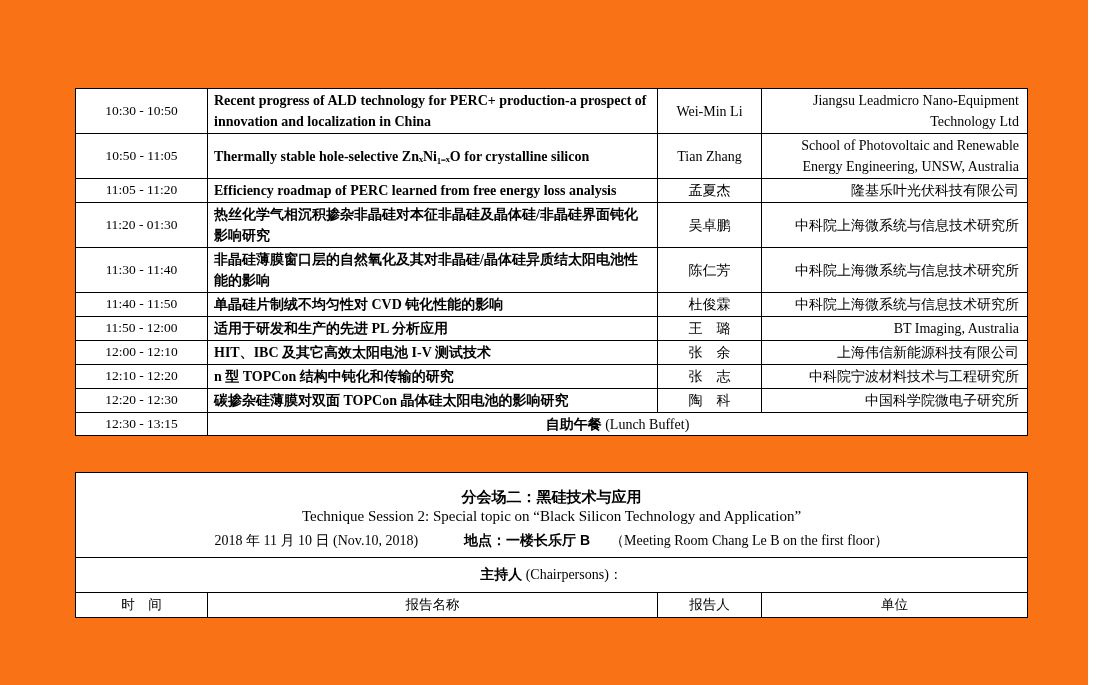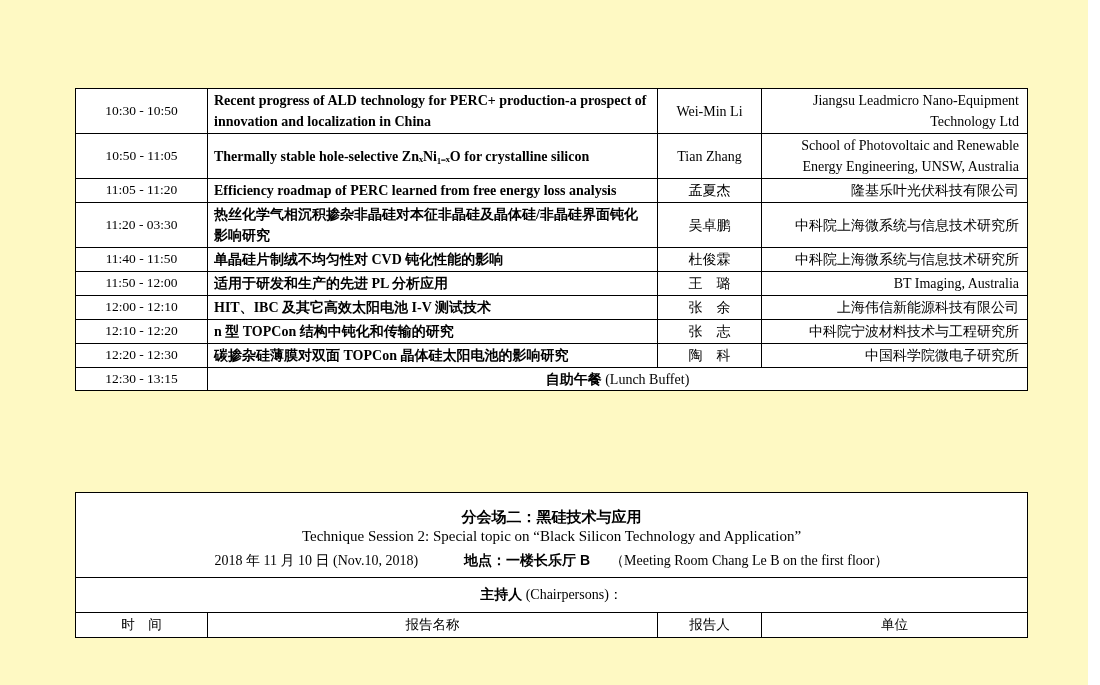--- a/index.html
+++ b/index.html
@@ -1,36 +1,36 @@
 <!DOCTYPE html>
 <html><head>
 <meta charset="utf-8">
 <style>
   html,body { margin:0; padding:0; background:#ffffff; }
   .page {
-    position:relative; width:1088px; height:685px; background:#fef9c3;
+    position:relative; width:1088px; height:685px; background:#f97316;
     font-family:"Liberation Serif", serif; color:#000; overflow:hidden;
   }
   table { border-collapse:collapse; table-layout:fixed; position:absolute; background:#fff; }
   td { border:1px solid #000; overflow:hidden; vertical-align:middle; }
 
   
   .t1 { left:75px; top:88px; width:952px; font-size:14px; }
   .t1 td { line-height:1.5; padding:0; }
   .t1 .time { text-align:center; font-size:13.5px; white-space:nowrap; }
   .t1 .title { text-align:left; padding:1px 6px;font-weight:bold; }
   .t1 .name { text-align:center; }
   .t1 .aff { text-align:right; padding:1px 8px; }
   tr.r43 { height:43px; } tr.r42 { height:42px; }
   tr.r22 { height:22px; } tr.r21 { height:21px; } tr.r23 { height:23px; }
   .lunch-cell { text-align:center;margin-top:10px; }
   .cjk-bold { font-family:"Liberation Sans", sans-serif; font-weight:bold; }
 
   
-  .t2 { left:75px; top:492px; width:952px; font-size:14px; }
+  .t2 { left:75px; top:472px; width:952px; font-size:14px; }
   .t2 .t2head { text-align:center; height:84px; padding:0; }
   .t2line1 { font-family:"Liberation Sans", sans-serif; font-weight:bold; font-size:15px; margin-top:7px; }
   .t2line2 { font-size:15px; margin-top:1px; }
   .t2line3 { font-size:14px; margin-top:7px; white-space:nowrap; }
   .gap-lg { margin-left:46px; }
   .gap-md { margin-left:20px; }
   .chair { text-align:center; height:32px; }
   .hdr td { text-align:center; height:22px; font-family:"Liberation Sans", sans-serif; font-size:13.5px; }
 
   .pagenum {
@@ -63,23 +63,29 @@
         <td class="name">Tian Zhang</td>
         <td class="aff">School of Photovoltaic and Renewable Energy Engineering, UNSW, Australia</td>
       </tr>
       <tr class="r22">
         <td class="time">11:05 - 11:20</td>
         <td class="title">Efficiency roadmap of PERC learned from free energy loss analysis</td>
         <td class="name">孟夏杰</td>
         <td class="aff">隆基乐叶光伏科技有限公司</td>
       </tr>
       <tr class="r42">
-        <td class="time">11:20 - 03:30</td>
+        <td class="time">11:20 - 01:30</td>
         <td class="title">热丝化学气相沉积掺杂非晶硅对本征非晶硅及晶体硅/非晶硅界面钝化影响研究</td>
         <td class="name">吴卓鹏</td>
+        <td class="aff">中科院上海微系统与信息技术研究所</td>
+      </tr>
+      <tr class="r43">
+        <td class="time">11:30 - 11:40</td>
+        <td class="title">非晶硅薄膜窗口层的自然氧化及其对非晶硅/晶体硅异质结太阳电池性能的影响</td>
+        <td class="name">陈仁芳</td>
         <td class="aff">中科院上海微系统与信息技术研究所</td>
       </tr>
       <tr class="r21">
         <td class="time">11:40 - 11:50</td>
         <td class="title">单晶硅片制绒不均匀性对 CVD 钝化性能的影响</td>
         <td class="name">杜俊霖</td>
         <td class="aff">中科院上海微系统与信息技术研究所</td>
       </tr>
       <tr class="r21">
         <td class="time">11:50 - 12:00</td>

